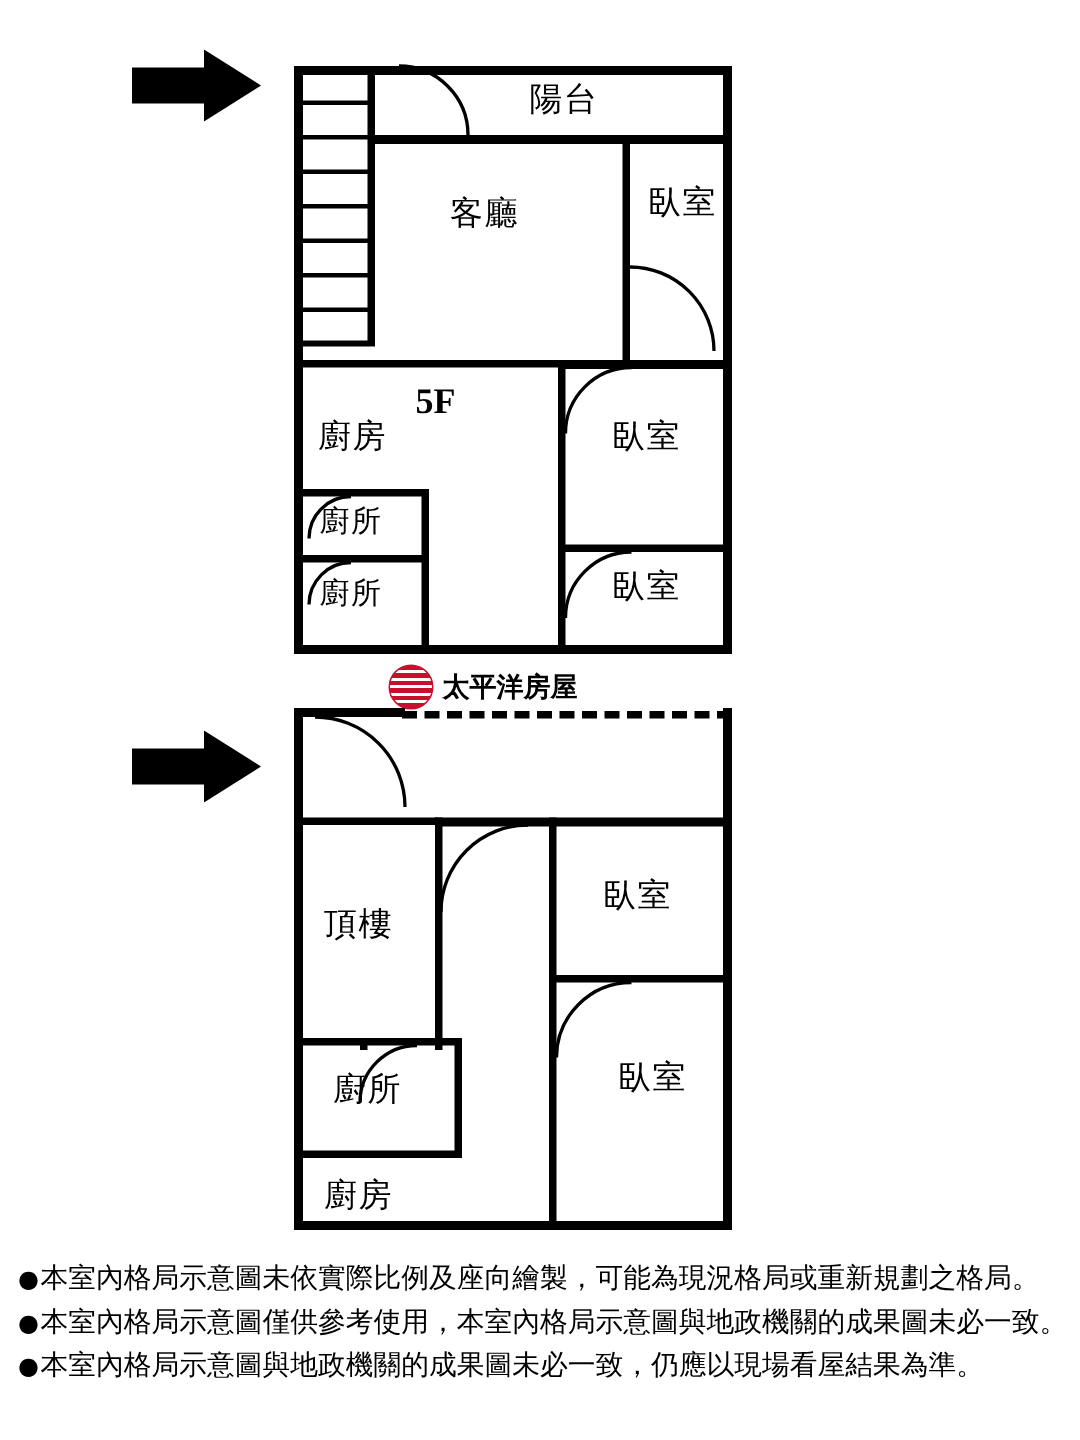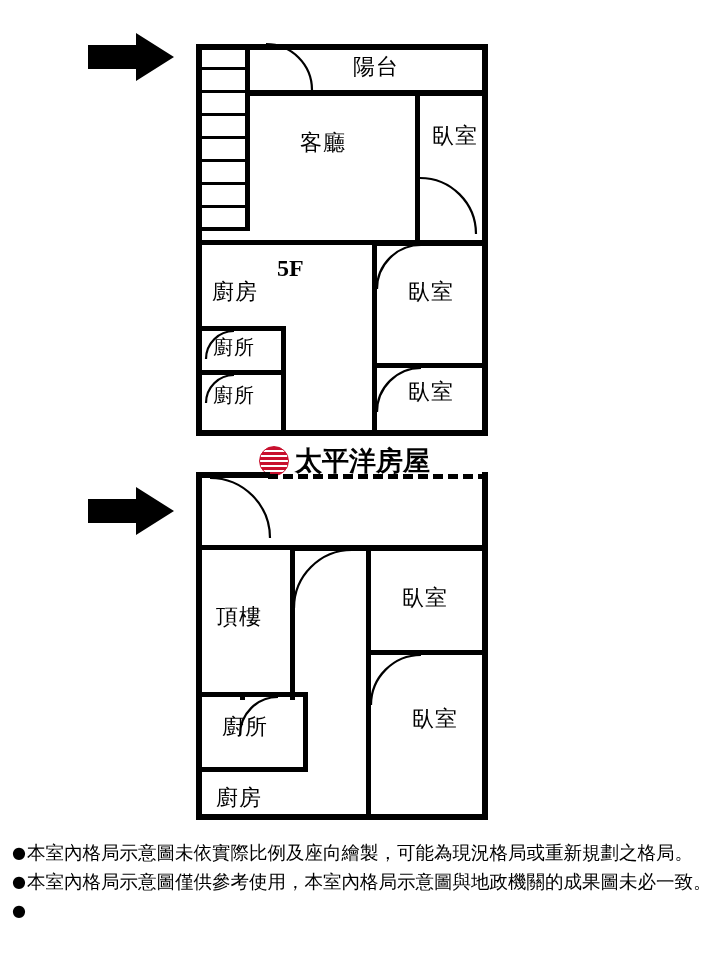--- a/index.html
+++ b/index.html
@@ -66,21 +66,21 @@
     background:
       repeating-linear-gradient(
         to bottom,
         #c8102e 0px, #c8102e 3px,
         #ffffff 3px, #ffffff 5px
       );
     border: 1px solid #c8102e;
     box-sizing: border-box;
   }
   .logo-text {
-    font-size: 27px;
+    font-size: 18px;
     font-weight: bold;
     font-family: "DejaVu Sans", "Liberation Sans", sans-serif;
     letter-spacing: 0px;
     color: #000;
   }
 
   
   .dashed {
     position: absolute;
     border-top: 5px dashed #000;
@@ -241,16 +241,17 @@
     <div class="note">
       <span class="bullet">●</span>
       <span>本室內格局示意圖未依實際比例及座向繪製，可能為現況格局或重新規劃之格局。</span>
     </div>
     <div class="note">
       <span class="bullet">●</span>
       <span>本室內格局示意圖僅供參考使用，本室內格局示意圖與地政機關的成果圖未必一致。</span>
     </div>
     <div class="note">
       <span class="bullet">●</span>
+      <span>本室內格局示意圖與地政機關的成果圖未必一致，仍應以現場看屋結果為準。</span>
     </div>
   </div>
 
 </div>
 
 </body></html>

